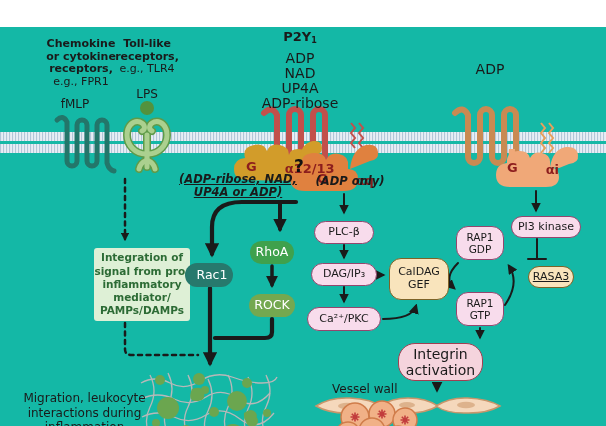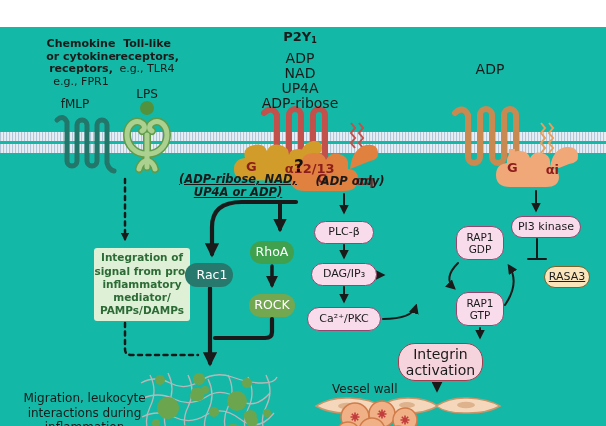--- a/index.html
+++ b/index.html
@@ -240,26 +240,28 @@
 signal from pro-
 inflammatory
 mediator/
 PAMPs/DAMPs</div>
 <div class="node pill gpill" style="left:185px;top:236px;width:48px;height:24px;background:#27796d;padding-left:6px;">Rac1</div>
 <div class="node pill gpill" style="left:250px;top:214px;width:44px;height:23px;background:#3fa14d;">RhoA</div>
 <div class="node pill gpill" style="left:249px;top:267px;width:46px;height:23px;background:#74a850;">ROCK</div>
 <div class="node pill pink" style="left:314px;top:194px;width:60px;height:23px;">PLC-β</div>
 <div class="node pill pink" style="left:307px;top:280px;width:74px;height:24px;">Ca²⁺/PKC</div>
 <div class="node pill pink" style="left:311px;top:236px;width:66px;height:23px;">DAG/IP₃</div>
+<div class="node rrect peach" style="left:389px;top:231px;width:60px;height:42px;">CalDAG
+GEF</div>
 <div class="node rrect pink" style="left:456px;top:199px;width:48px;height:34px;font-size:10.5px;">RAP1
 GDP</div>
 <div class="node rrect pink" style="left:456px;top:265px;width:48px;height:34px;font-size:10.5px;">RAP1
 GTP</div>
 <div class="node pill pink" style="left:511px;top:189px;width:70px;height:22px;">PI3 kinase</div>
-<div class="node pill peach" style="left:544px;top:239px;width:46px;height:22px;text-decoration:underline;">RASA3</div>
+<div class="node pill peach" style="left:528px;top:239px;width:46px;height:22px;text-decoration:underline;">RASA3</div>
 <div class="node pinksoft" style="left:398px;top:316px;width:85px;height:38px;border-radius:17px;font-size:14px;">Integrin
 activation</div>
 
 <div class="abs ctr outcome pre" style="left:22px;top:364px;width:125px;">Migration, leukocyte
 interactions during
 inflammation</div>
 <div class="abs outcome" style="left:332px;top:355px;">Vessel wall</div>
 
 </div>
 

